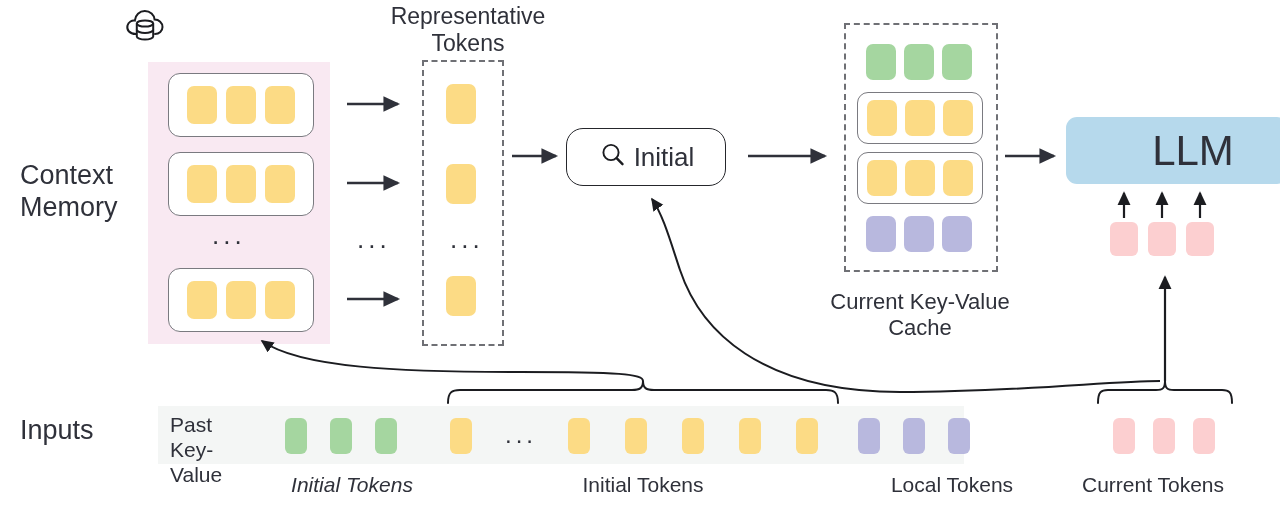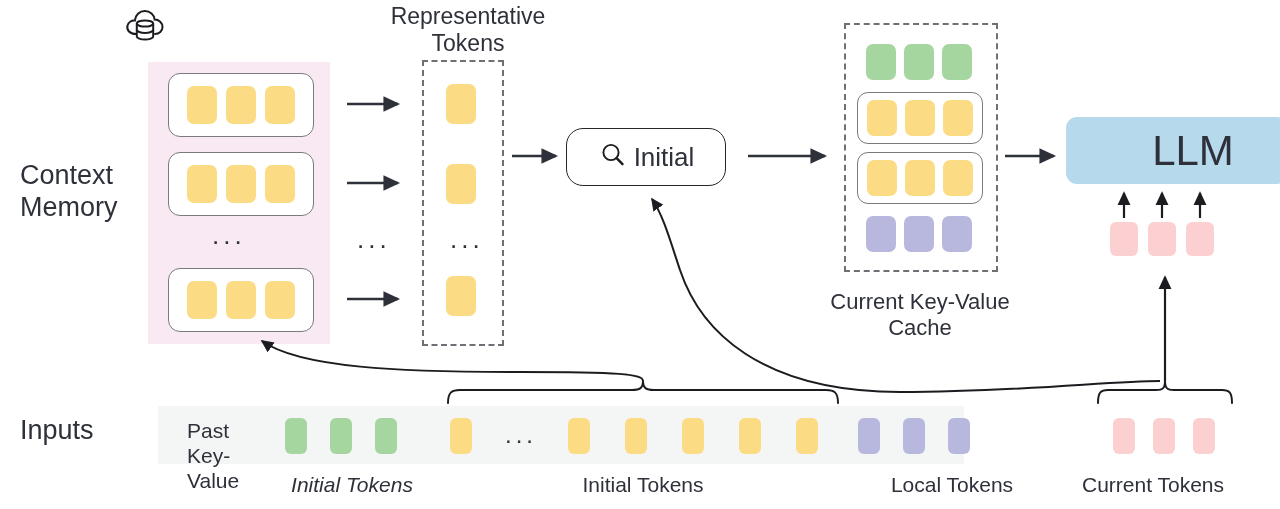--- a/index.html
+++ b/index.html
@@ -76,21 +76,21 @@
     display:flex;align-items:center;justify-content:center;padding-left:32px;
   }
   #llm-label{font-size:42px;color:#2f313a;}
   .llm-tok{position:absolute;width:28px;height:34px;border-radius:6px;background:#fccfd0;top:222px;}
   #llm-tok-1{left:1110px;}
   #llm-tok-2{left:1148px;}
   #llm-tok-3{left:1186px;}
 
   
   #inputs-strip{left:158px;top:406px;width:806px;height:58px;background:#f4f6f5;}
-  #past-kv-label{left:187px;top:413px;font-size:21px;width:95px;margin-top:6px;}
+  #past-kv-label{left:170px;top:413px;font-size:21px;width:95px;}
   .in-tok{position:absolute;top:418px;width:22px;height:36px;border-radius:6px;}
   #inputs-ellipsis{left:505px;top:421px;font-size:24px;letter-spacing:4px;}
 
   
   .cur-tok{position:absolute;top:418px;width:22px;height:36px;border-radius:6px;background:#fccfd0;}
   #cur-tok-1{left:1113px;}
   #cur-tok-2{left:1153px;}
   #cur-tok-3{left:1193px;}
 
   

